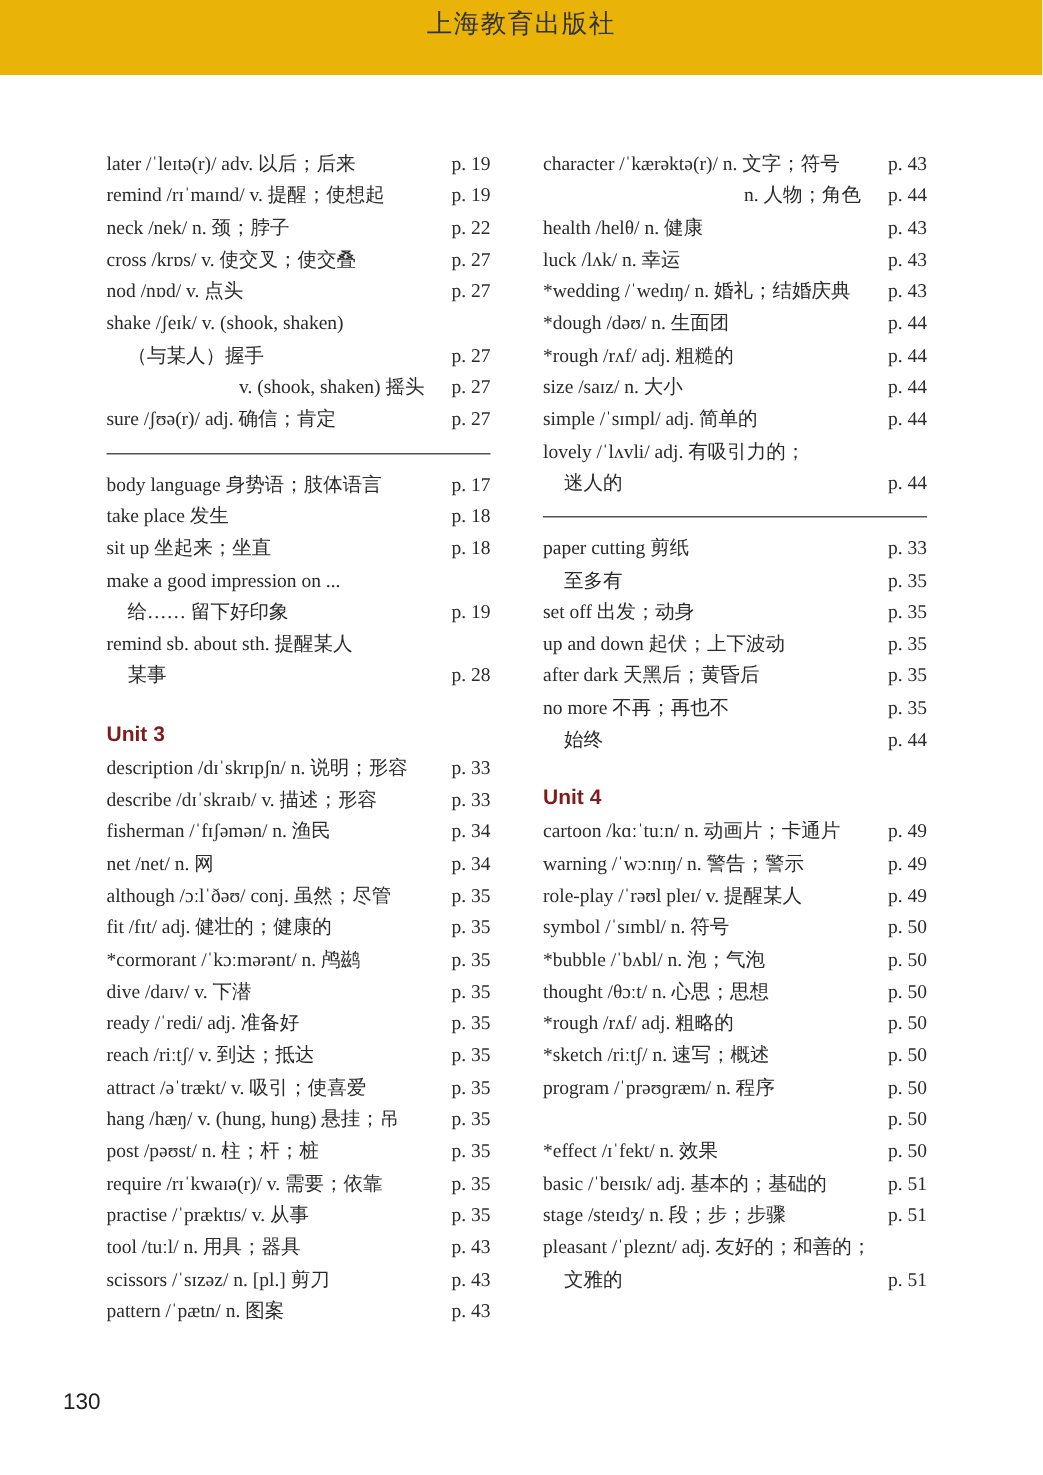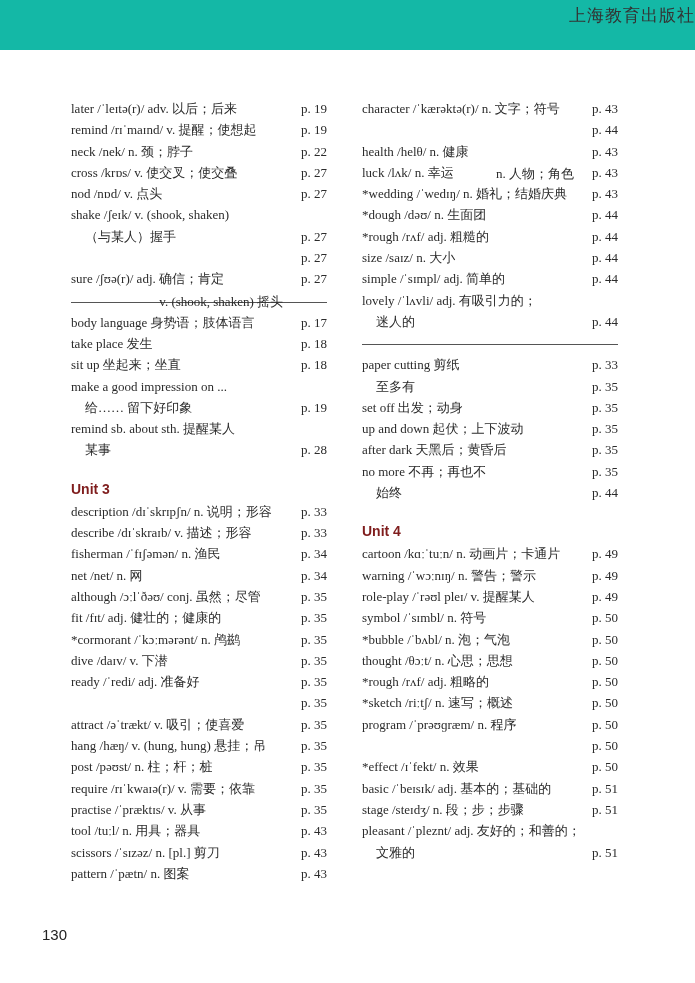--- a/index.html
+++ b/index.html
@@ -1,32 +1,32 @@
 <!DOCTYPE html>
 <html><head>
   <meta charset="utf-8">
   <style>
     * { margin: 0; padding: 0; box-sizing: border-box; }
     html, body { width: 695px; height: 983px; background: #ffffff; overflow: hidden; }
     body { font-family: "Liberation Serif", "DejaVu Serif", serif; color: #2b2b2b; position: relative; }
     .header {
       position: absolute; left: 0; top: 0; width: 695px; height: 50px;
-      background: #14b8a6; text-align: right;
+      background: #eab308; text-align: center;
     }
     .header .title {
       display: inline-block; margin-top: 4px; font-size: 17px; color: #333;
       font-family: "DejaVu Serif", serif; letter-spacing: 1px;
     }
     .col { position: absolute; top: 98px; width: 256px; }
     .col.left { left: 71px; }
     .col.right { left: 362px; }
     .row { position: relative; height: 21.3px; font-size: 13px; line-height: 21.3px; white-space: nowrap; }
     .row .txt { position: absolute; left: 0; }
     .row.indent .txt { left: 14px; }
-    .row.rightalign .txt { right: 44px; left: auto; margin-top: 44px; }
+    .row.rightalign .txt { right: 44px; left: auto; }
     .row .pg { position: absolute; right: 0; }
     .pos { }
     .rule { height: 1px; background: #555; margin: 12px 0 9px 0; }
     .unit-title { font-family: "Liberation Sans", "DejaVu Sans", sans-serif; font-weight: bold; color: #7f1d1d; font-size: 14px; height: 24px; line-height: 24px; margin-top: 16px; }
     .pagenum { position: absolute; left: 42px; top: 926px; font-family: "Liberation Sans", "DejaVu Sans", sans-serif; font-size: 15px; color: #222; }
   </style>
 </head>
 <body>
 
 <div class="header">
@@ -135,20 +135,21 @@
       </div>
       <div class="row">
         <span class="txt"><span>dive /daɪv/ </span><span class="pos">v.</span><span> 下潜</span></span>
         <span class="pg">p. 35</span>
       </div>
       <div class="row">
         <span class="txt"><span>ready /ˈredi/ </span><span class="pos">adj.</span><span> 准备好</span></span>
         <span class="pg">p. 35</span>
       </div>
       <div class="row">
+        <span class="txt"><span>reach /riːtʃ/ </span><span class="pos">v.</span><span> 到达；抵达</span></span>
         <span class="pg">p. 35</span>
       </div>
       <div class="row">
         <span class="txt"><span>attract /əˈtrækt/ </span><span class="pos">v.</span><span> 吸引；使喜爱</span></span>
         <span class="pg">p. 35</span>
       </div>
       <div class="row">
         <span class="txt"><span>hang /hæŋ/ </span><span class="pos">v.</span><span> (hung, hung) 悬挂；吊</span></span>
         <span class="pg">p. 35</span>
       </div>

